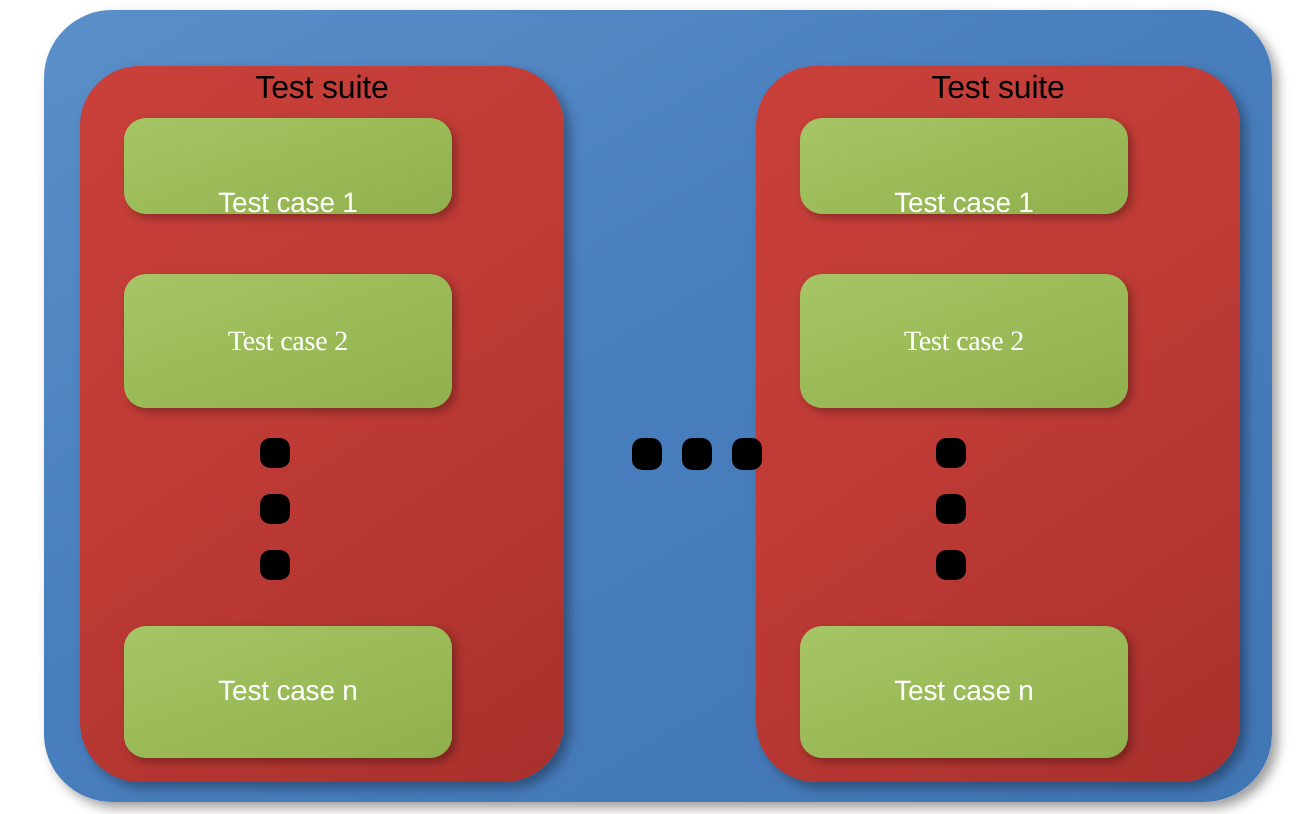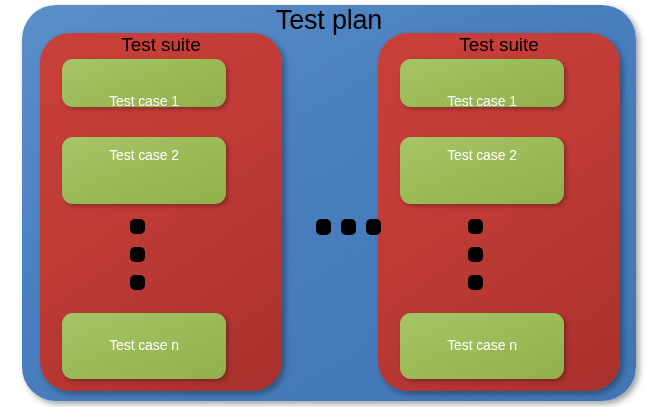--- a/index.html
+++ b/index.html
@@ -58,21 +58,21 @@
   }
   .suite-left  { left: 18px;  }
   .suite-right { left: 356px; }
 
   .suite-title {
     position: absolute;
     left: 0;
     top: 1px;
     width: 242px;
     text-align: center;
-    font-size: 19px;
+    font-size: 16px;
     line-height: 22px;
     color: #000000;
     letter-spacing: -0.1px;
     white-space: nowrap;
   }
 
   
   .case-box {
     position: absolute;
     left: 22px;
@@ -81,21 +81,21 @@
     background: linear-gradient(160deg, #a6c566 0%, #9bbb58 50%, #8fb04c 100%);
     box-shadow: 2px 2px 4px rgba(0,0,0,0.30);
     color: #ffffff;
     font-size: 14px;
     line-height: 17px;
     text-align: center;
     letter-spacing: -0.1px;
     box-sizing: border-box;
   }
   .case-1 { top: 26px;  height: 48px;  padding-top: 34px; }
-  .case-2 { top: 104px; height: 67px;  padding-top: 10px; }
+  .case-2 { top: 104px; height: 67px;  padding-top: 26px; font-family: Liberation Serif, serif; }
   .case-n { top: 280px; height: 66px;  padding-top: 24px; }
 
   
   .vdots {
     position: absolute;
     left: 90px;
     top: 186px;
     width: 16px;
     height: 76px;
   }
@@ -131,21 +131,20 @@
   .hdots .dot:nth-child(2) { left: 25px; }
   .hdots .dot:nth-child(3) { left: 50px; }
 </style>
 </head>
 <body>
 
 <div class="canvas">
 
   <div class="plan-box">
 
-    <div class="plan-title">Test plan</div>
 
     <div class="suite-box suite-left">
 
       <div class="suite-title">Test suite</div>
 
       <div class="case-box case-1">Test case 1</div>
 
       <div class="case-box case-2">Test case 2</div>
 
       <div class="vdots">

